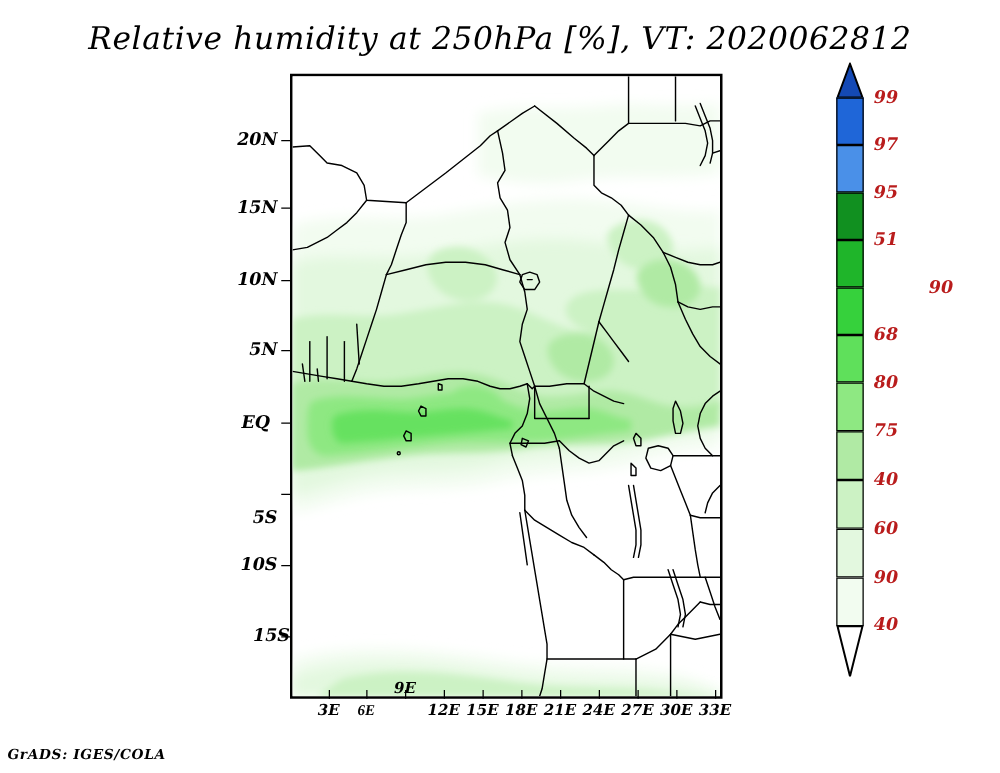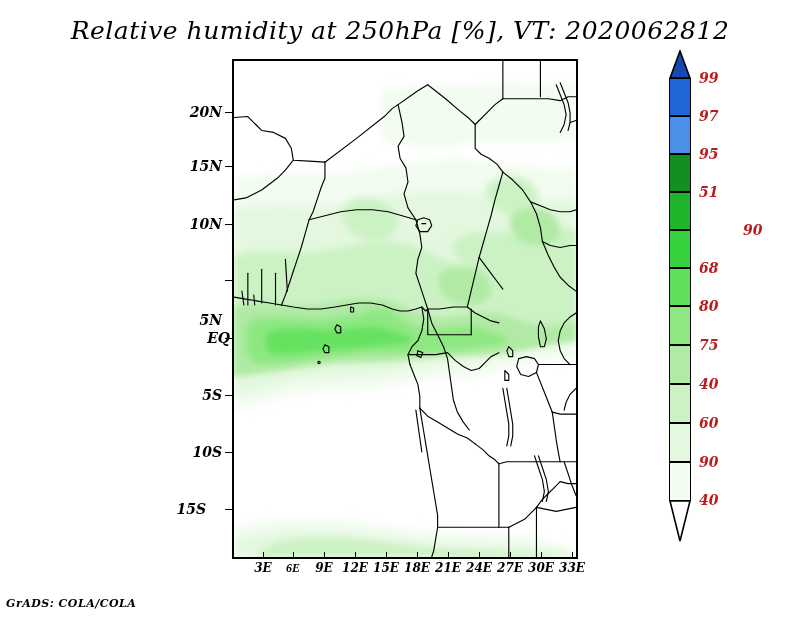--- a/index.html
+++ b/index.html
@@ -341,44 +341,44 @@
   <div class="tick-y" style="left:225px; top:112px;"></div>
   <div class="ylabel" style="left:178px; top:112px; width:44px;">20N</div>
 
   <div class="tick-y" style="left:225px; top:166px;"></div>
   <div class="ylabel" style="left:178px; top:166px; width:44px;">15N</div>
 
   <div class="tick-y" style="left:225px; top:224px;"></div>
   <div class="ylabel" style="left:178px; top:224px; width:44px;">10N</div>
 
   <div class="tick-y" style="left:225px; top:280px;"></div>
-  <div class="ylabel" style="left:178px; top:280px; width:44px;margin-top:40px;">5N</div>
+  <div class="ylabel" style="left:178px; top:280px; width:44px;">5N</div>
 
   <div class="tick-y" style="left:225px; top:338px;"></div>
-  <div class="ylabel" style="left:186px; top:338px; width:44px;">EQ</div>
+  <div class="ylabel" style="left:172px; top:338px; width:44px;">EQ</div>
 
   <div class="tick-y" style="left:225px; top:395px;"></div>
-  <div class="ylabel" style="left:178px; top:395px; width:44px;">5S</div>
+  <div class="ylabel" style="left:178px; top:414px; width:44px;">5S</div>
 
   <div class="tick-y" style="left:225px; top:452px;"></div>
   <div class="ylabel" style="left:178px; top:452px; width:44px;">10S</div>
 
   <div class="tick-y" style="left:225px; top:509px;"></div>
-  <div class="ylabel" style="left:162px; top:509px; width:44px;">15S</div>
+  <div class="ylabel" style="left:188px; top:509px; width:44px;">15S</div>
 </div>
 
 <div id="x-axis">
   <div class="tick-x" style="left:263px; top:552px;"></div>
   <div class="xlabel" style="left:263px; top:561px;">3E</div>
 
   <div class="tick-x" style="left:293px; top:552px;"></div>
   <div class="xlabel" style="left:293px; top:561px;font-family:Liberation Serif, serif;">6E</div>
 
   <div class="tick-x" style="left:324px; top:552px;"></div>
-  <div class="xlabel" style="left:324px; top:561px;">9E</div>
+  <div class="xlabel" style="left:324px; top:543px;">9E</div>
 
   <div class="tick-x" style="left:355px; top:552px;"></div>
   <div class="xlabel" style="left:355px; top:561px;">12E</div>
 
   <div class="tick-x" style="left:386px; top:552px;"></div>
   <div class="xlabel" style="left:386px; top:561px;">15E</div>
 
   <div class="tick-x" style="left:417px; top:552px;"></div>
   <div class="xlabel" style="left:417px; top:561px;">18E</div>
 
@@ -427,13 +427,13 @@
   <div class="cbar-label" style="top:152px;margin-left:44px;">90</div>
   <div class="cbar-label" style="top:190px;">68</div>
   <div class="cbar-label" style="top:228px;">80</div>
   <div class="cbar-label" style="top:267px;">75</div>
   <div class="cbar-label" style="top:306px;">40</div>
   <div class="cbar-label" style="top:345px;">60</div>
   <div class="cbar-label" style="top:384px;">90</div>
   <div class="cbar-label" style="top:422px;">40</div>
 </div>
 
-<div id="footer-credit">GrADS: COLA/COLA</div>
+<div id="footer-credit">GrADS: IGES/COLA</div>
 
 </body></html>

